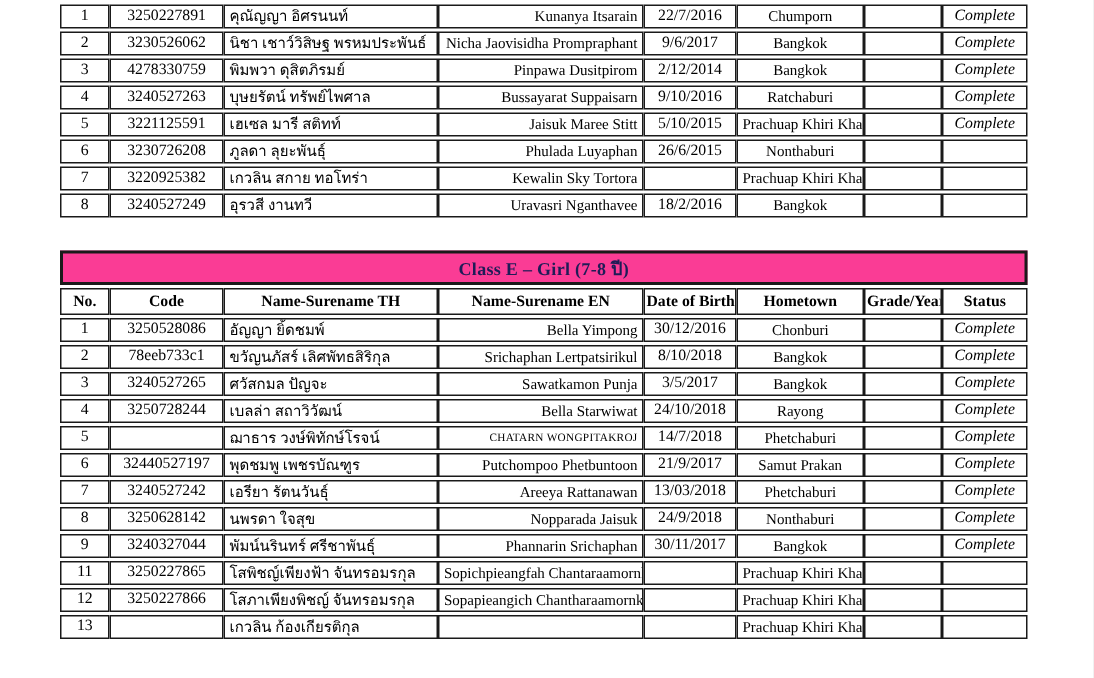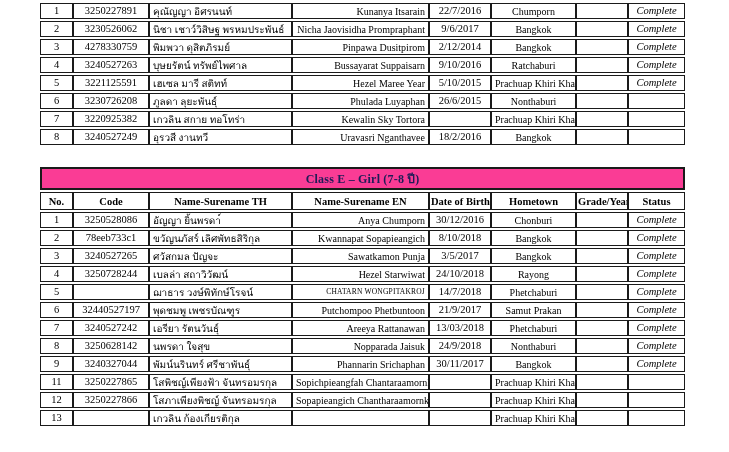--- a/index.html
+++ b/index.html
@@ -87,21 +87,21 @@
             <td class="col-name_en">Bussayarat Suppaisarn</td>
             <td class="col-dob">9/10/2016</td>
             <td class="col-hometown">Ratchaburi</td>
             <td class="col-grade"></td>
             <td class="col-status">Complete</td>
           </tr>
           <tr>
             <td class="col-num">5</td>
             <td class="col-code">3221125591</td>
             <td class="col-name_th">เฮเซล มารี สติทท์</td>
-            <td class="col-name_en">Hezel Maree Year</td>
+            <td class="col-name_en">Jaisuk Maree Stitt</td>
             <td class="col-dob">5/10/2015</td>
             <td class="col-hometown">Prachuap Khiri Khan</td>
             <td class="col-grade"></td>
             <td class="col-status">Complete</td>
           </tr>
           <tr>
             <td class="col-num">6</td>
             <td class="col-code">3230726208</td>
             <td class="col-name_th">ภูลดา ลุยะพันธุ์</td>
             <td class="col-name_en">Phulada Luyaphan</td>
@@ -158,52 +158,52 @@
             <th>Date of Birth</th>
             <th>Hometown</th>
             <th>Grade/Year</th>
             <th>Status</th>
           </tr>
       </thead>
       <tbody>
           <tr>
             <td class="col-num">1</td>
             <td class="col-code">3250528086</td>
-            <td class="col-name_th">อัญญา ยิ้นพรดา์</td>
-            <td class="col-name_en">Anya Chumporn</td>
+            <td class="col-name_th">อัญญา ยิ้ดชมพ์</td>
+            <td class="col-name_en">Bella Yimpong</td>
             <td class="col-dob">30/12/2016</td>
             <td class="col-hometown">Chonburi</td>
             <td class="col-grade"></td>
             <td class="col-status">Complete</td>
           </tr>
           <tr>
             <td class="col-num">2</td>
             <td class="col-code">78eeb733c1</td>
             <td class="col-name_th">ขวัญนภัสร์ เลิศพัทธสิริกุล</td>
-            <td class="col-name_en">Kwannapat Sopapieangich</td>
+            <td class="col-name_en">Srichaphan Lertpatsirikul</td>
             <td class="col-dob">8/10/2018</td>
             <td class="col-hometown">Bangkok</td>
             <td class="col-grade"></td>
             <td class="col-status">Complete</td>
           </tr>
           <tr>
             <td class="col-num">3</td>
             <td class="col-code">3240527265</td>
             <td class="col-name_th">ศวัสกมล ปัญจะ</td>
             <td class="col-name_en">Sawatkamon Punja</td>
             <td class="col-dob">3/5/2017</td>
             <td class="col-hometown">Bangkok</td>
             <td class="col-grade"></td>
             <td class="col-status">Complete</td>
           </tr>
           <tr>
             <td class="col-num">4</td>
             <td class="col-code">3250728244</td>
             <td class="col-name_th">เบลล่า สถาวิวัฒน์</td>
-            <td class="col-name_en">Hezel Starwiwat</td>
+            <td class="col-name_en">Bella Starwiwat</td>
             <td class="col-dob">24/10/2018</td>
             <td class="col-hometown">Rayong</td>
             <td class="col-grade"></td>
             <td class="col-status">Complete</td>
           </tr>
           <tr>
             <td class="col-num">5</td>
             <td class="col-code"></td>
             <td class="col-name_th">ฌาธาร วงษ์พิทักษ์โรจน์</td>
             <td class="col-name_en caps-small">CHATARN WONGPITAKROJ</td>

